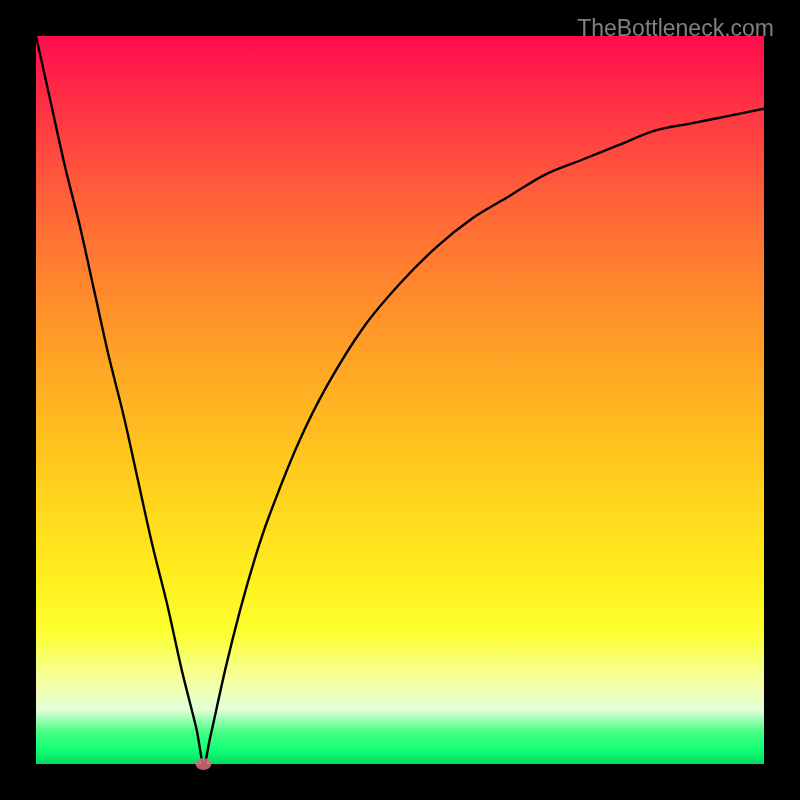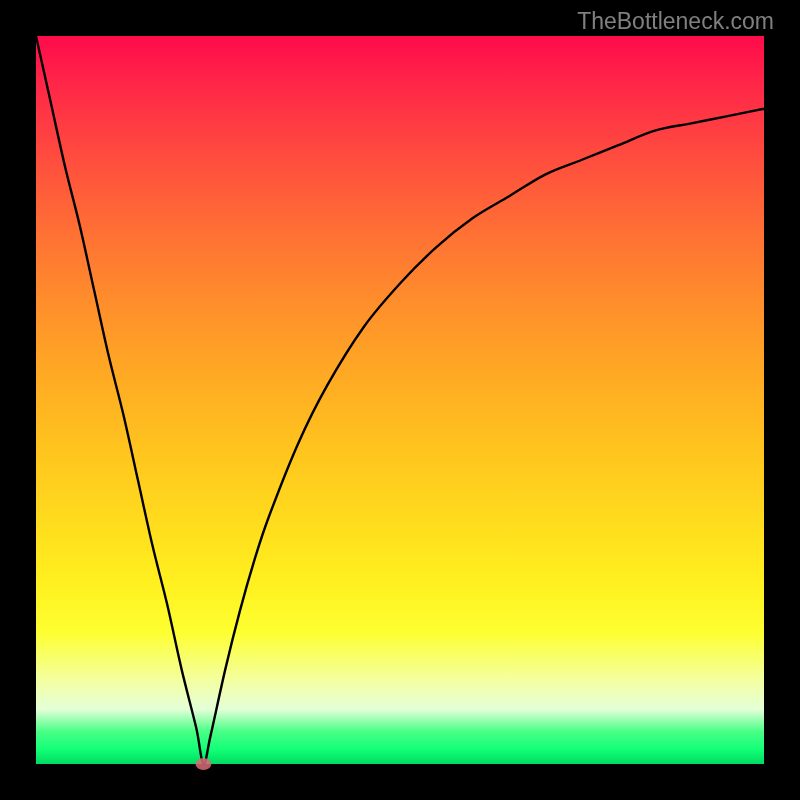--- a/index.html
+++ b/index.html
@@ -56,21 +56,21 @@
     fill: none;
     stroke: #000;
     stroke-width: 2.4;
   }
   .minpoint {
     fill: #d96b77;
     opacity: 0.85;
   }
   .watermark {
     position: absolute;
-    top: 8px;
+    top: 15px;
     right: 26px;
     color: #808080;
     font-size: 23px;
     letter-spacing: 0px;
   }
 </style>
 </head>
 <body>
 
 <div class="frame">

